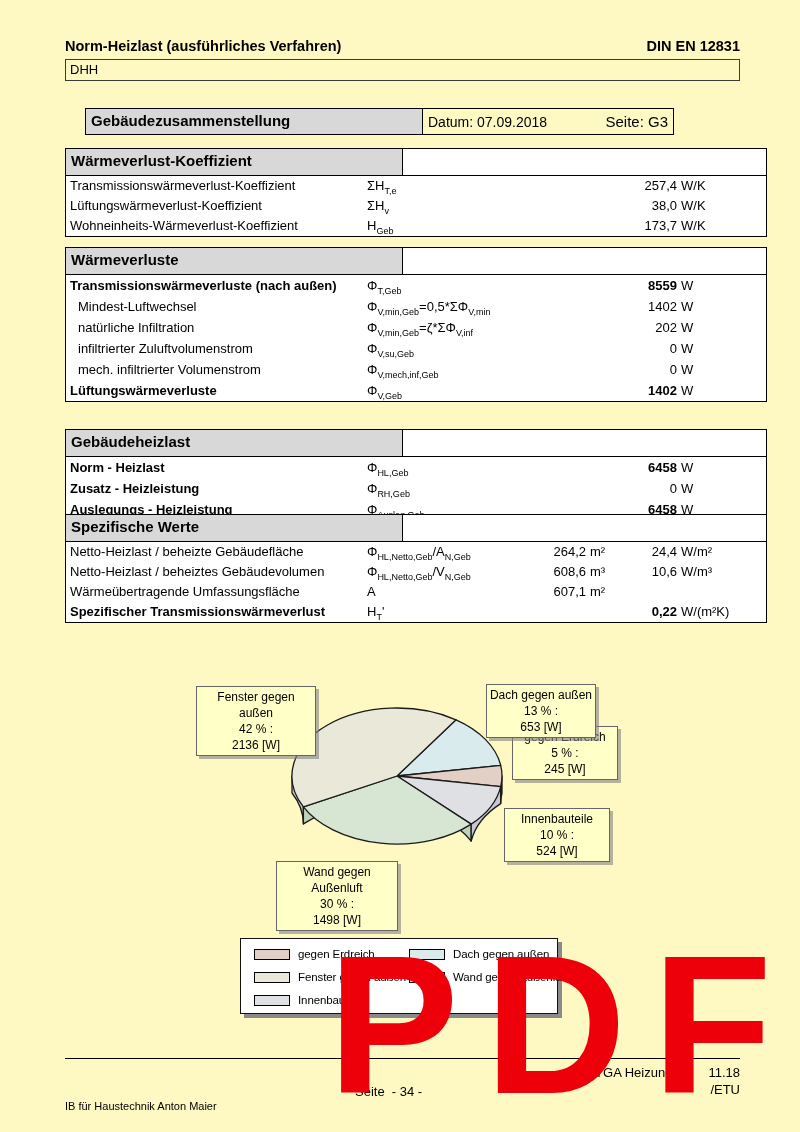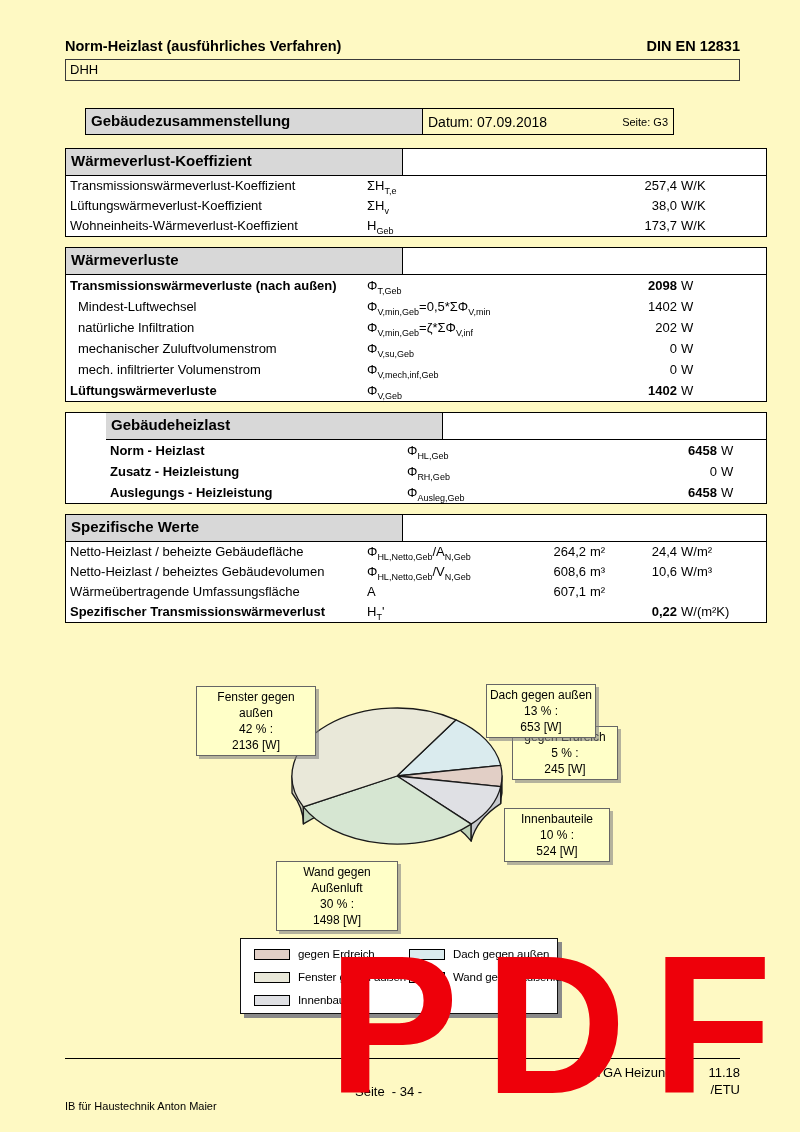--- a/index.html
+++ b/index.html
@@ -12,21 +12,21 @@
                border:1px solid #3a3a3a;box-sizing:border-box;font-size:13px;
                line-height:20px;padding-left:4px;}
   
   .summary-bar{position:absolute;left:65px;top:108px;width:589px;height:27px;
                border:1.5px solid #000;box-sizing:border-box;display:grid;
                grid-template-columns:337px 1fr auto;align-items:center;margin-left:20px;}
   .summary-title{background:#d8d8d8;border-right:1.5px solid #000;height:100%;
                  box-sizing:border-box;font-weight:bold;font-size:15px;line-height:24px;
                  padding-left:5px;}
   .summary-date{font-size:14px;padding-left:5px;}
-  .summary-page{font-size:11px;padding-right:5px;text-align:left;}
+  .summary-page{font-size:15px;padding-right:5px;text-align:left;}
   
   .tbl{position:absolute;left:65px;width:702px;border:1.5px solid #000;
        box-sizing:border-box;background:#fff;}
   .tbl-head{display:flex;border-bottom:1.5px solid #000;height:26px;}
   .tbl-head-cell{width:337px;box-sizing:border-box;background:#d8d8d8;
                  border-right:1.5px solid #000;font-weight:bold;font-size:15px;
                  line-height:24px;padding-left:5px;}
   .trow{display:grid;grid-template-columns:293px 172px 55px 34px 57px 61px;
         height:21px;line-height:21px;font-size:13px;}
   .t-coeff .trow,.t-spec .trow{height:20px;line-height:20px;}
@@ -119,41 +119,41 @@
 
   <div class="tbl t-loss" style="top:247px;">
     <div class="tbl-head">
         <div class="tbl-head-cell">Wärmeverluste</div>
       </div>
     <div class="trow">
       <span class="lbl b">Transmissionswärmeverluste (nach außen)</span>
         <span class="frm">Φ<sub>T,Geb</sub></span>
         <span class="num"></span>
         <span class="unit"></span>
-        <span class="num b">2098</span>
+        <span class="num b">8559</span>
         <span class="unit">W</span>
     </div>
     <div class="trow">
       <span class="lbl ind">Mindest-Luftwechsel</span>
         <span class="frm">Φ<sub>V,min,Geb</sub>=0,5*ΣΦ<sub>V,min</sub></span>
         <span class="num"></span>
         <span class="unit"></span>
         <span class="num">1402</span>
         <span class="unit">W</span>
     </div>
     <div class="trow">
       <span class="lbl ind">natürliche Infiltration</span>
         <span class="frm">Φ<sub>V,min,Geb</sub>=ζ*ΣΦ<sub>V,inf</sub></span>
         <span class="num"></span>
         <span class="unit"></span>
         <span class="num">202</span>
         <span class="unit">W</span>
     </div>
     <div class="trow">
-      <span class="lbl ind">mechanischer Zuluftvolumenstrom</span>
+      <span class="lbl ind">infiltrierter Zuluftvolumenstrom</span>
         <span class="frm">Φ<sub>V,su,Geb</sub></span>
         <span class="num"></span>
         <span class="unit"></span>
         <span class="num">0</span>
         <span class="unit">W</span>
     </div>
     <div class="trow">
       <span class="lbl ind">mech. infiltrierter Volumenstrom</span>
         <span class="frm">Φ<sub>V,mech,inf,Geb</sub></span>
         <span class="num"></span>
@@ -164,21 +164,21 @@
     <div class="trow">
       <span class="lbl b">Lüftungswärmeverluste</span>
         <span class="frm">Φ<sub>V,Geb</sub></span>
         <span class="num"></span>
         <span class="unit"></span>
         <span class="num b">1402</span>
         <span class="unit">W</span>
     </div>
   </div>
 
-  <div class="tbl t-heat" style="top:412px;padding-left:40px;">
+  <div class="tbl t-heat" style="top:429px;">
     <div class="tbl-head">
         <div class="tbl-head-cell">Gebäudeheizlast</div>
       </div>
     <div class="trow">
       <span class="lbl b">Norm - Heizlast</span>
         <span class="frm">Φ<sub>HL,Geb</sub></span>
         <span class="num"></span>
         <span class="unit"></span>
         <span class="num b">6458</span>
         <span class="unit">W</span>

